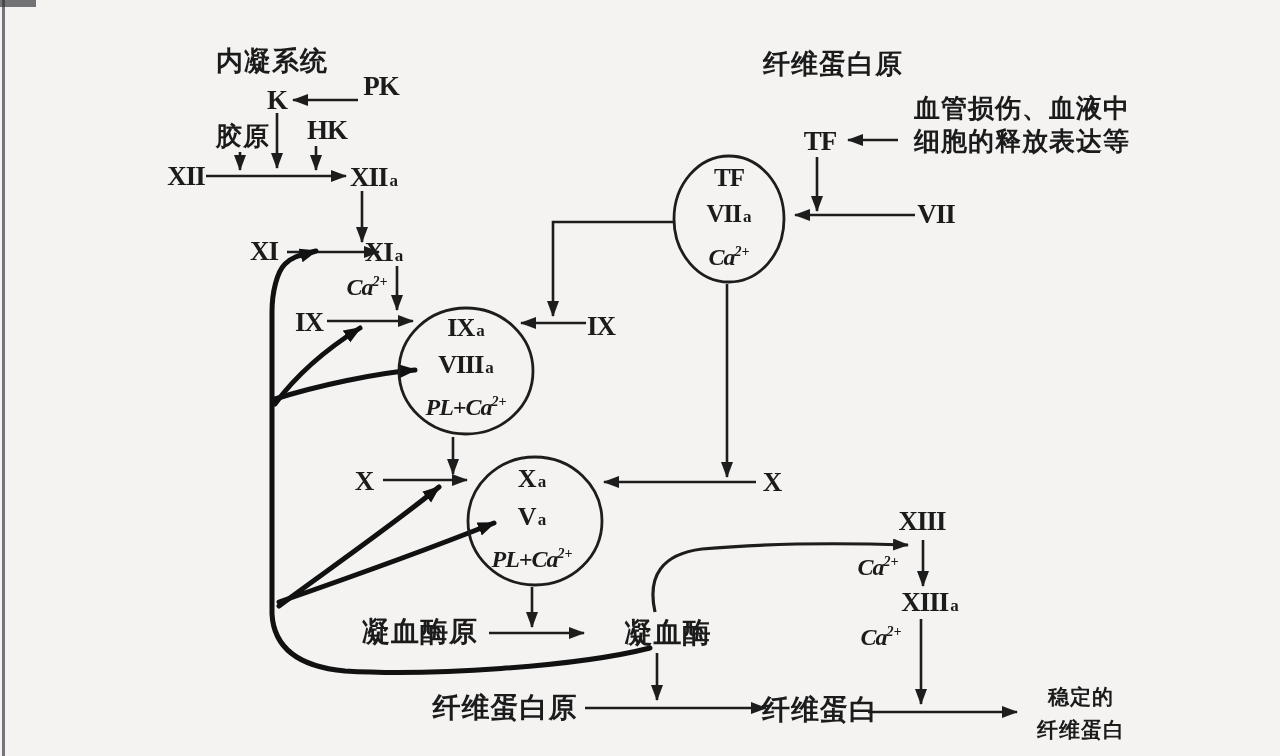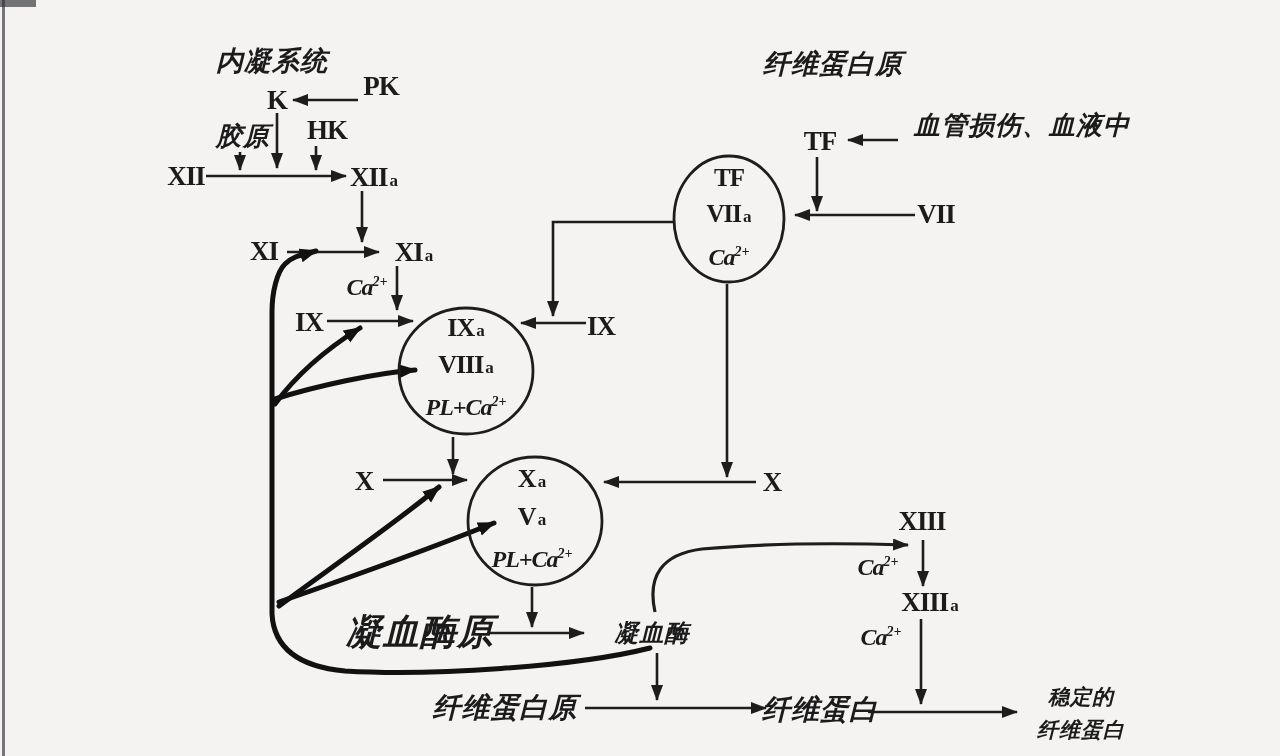--- a/index.html
+++ b/index.html
@@ -13,21 +13,21 @@
   .stage svg{position:absolute;left:0;top:0;}
   .lbl{
     position:absolute;
     transform:translate(-50%,-50%);
     white-space:nowrap;
     color:#1b1b1b;
     font-weight:700;
     line-height:1;
   }
   .rn{font-family:"Liberation Serif","DejaVu Serif",serif;font-size:27px;letter-spacing:-1px;}
-  .cn{font-family:"Liberation Sans","DejaVu Sans",sans-serif;font-size:26px;letter-spacing:1px;font-style:italic;}
+  .cn{font-family:"Liberation Sans","DejaVu Sans",sans-serif;font-size:26px;letter-spacing:1px;}
   .t24{font-size:24px;font-style:italic;}
   .suf{font-size:17px;letter-spacing:0;margin-left:2px;}
   .lbl sup{font-size:14px;letter-spacing:0;}
   .col{text-align:center;}
   .col > div{line-height:34px;}
   .col-tight > div{line-height:33px;}
 </style>
 </head>
 <body>
 
@@ -97,54 +97,55 @@
   <div class="lbl cn" style="left:272px;top:61px;font-size:27px">内凝系统</div>
   <div class="lbl cn" style="left:833px;top:64px;font-size:27px">纤维蛋白原</div>
 
   <div class="lbl rn" style="left:277px;top:100px">K</div>
   <div class="lbl rn" style="left:381px;top:86px">PK</div>
   <div class="lbl cn" style="left:243px;top:136px">胶原</div>
   <div class="lbl rn" style="left:327px;top:130px">HK</div>
   <div class="lbl rn" style="left:186px;top:176px">XII</div>
   <div class="lbl rn" style="left:374px;top:177px"><span>XII</span><span class="suf">a</span></div>
   <div class="lbl rn" style="left:264px;top:251px">XI</div>
-  <div class="lbl rn" style="left:414px;top:252px"><span>XI</span><span class="suf">a</span></div>
+  <div class="lbl rn" style="left:384px;top:252px"><span>XI</span><span class="suf">a</span></div>
   <div class="lbl rn t24" style="left:367px;top:287px"><span>Ca</span><sup>2+</sup></div>
   <div class="lbl rn" style="left:309px;top:322px">IX</div>
   <div class="lbl rn" style="left:601px;top:326px">IX</div>
 
   <div class="lbl rn col" style="left:466px;top:367px;font-size:26px">
     <div><span>IX</span><span class="suf">a</span></div>
     <div><span>VIII</span><span class="suf">a</span></div>
     <div class="t24"><span>PL+Ca</span><sup>2+</sup></div>
   </div>
 
   <div class="lbl rn" style="left:820px;top:141px">TF</div>
   <div class="lbl cn col col-tight" style="left:1022px;top:125px;font-size:26px">
     <div>血管损伤、血液中</div>
+    <div>细胞的释放表达等</div>
   </div>
   <div class="lbl rn" style="left:936px;top:214px">VII</div>
 
   <div class="lbl rn col" style="left:729px;top:217px;font-size:25px;line-height:36px">
     <div style="line-height:36px">TF</div>
     <div style="line-height:36px"><span>VII</span><span class="suf">a</span></div>
     <div class="t24" style="line-height:33px"><span>Ca</span><sup>2+</sup></div>
   </div>
 
   <div class="lbl rn" style="left:364px;top:481px">X</div>
   <div class="lbl rn" style="left:772px;top:482px">X</div>
 
   <div class="lbl rn col" style="left:532px;top:518px;font-size:26px;line-height:35px">
     <div style="line-height:35px"><span>X</span><span class="suf">a</span></div>
     <div style="line-height:35px"><span>V</span><span class="suf">a</span></div>
     <div class="t24" style="line-height:33px"><span>PL+Ca</span><sup>2+</sup></div>
   </div>
 
-  <div class="lbl cn" style="left:420px;top:632px;font-size:36px">凝血酶原</div>
-  <div class="lbl cn" style="left:652px;top:633px;font-size:24px">凝血酶</div>
+  <div class="lbl cn" style="left:420px;top:632px;font-size:28px">凝血酶原</div>
+  <div class="lbl cn" style="left:668px;top:633px;font-size:28px">凝血酶</div>
   <div class="lbl cn" style="left:505px;top:708px;font-size:28px">纤维蛋白原</div>
   <div class="lbl cn" style="left:820px;top:710px;font-size:28px">纤维蛋白</div>
   <div class="lbl cn col col-tight" style="left:1081px;top:713px;font-size:21px">
     <div>稳定的</div>
     <div>纤维蛋白</div>
   </div>
 
   <div class="lbl rn" style="left:922px;top:521px">XIII</div>
   <div class="lbl rn t24" style="left:878px;top:567px"><span>Ca</span><sup>2+</sup></div>
   <div class="lbl rn" style="left:930px;top:602px"><span>XIII</span><span class="suf">a</span></div>

